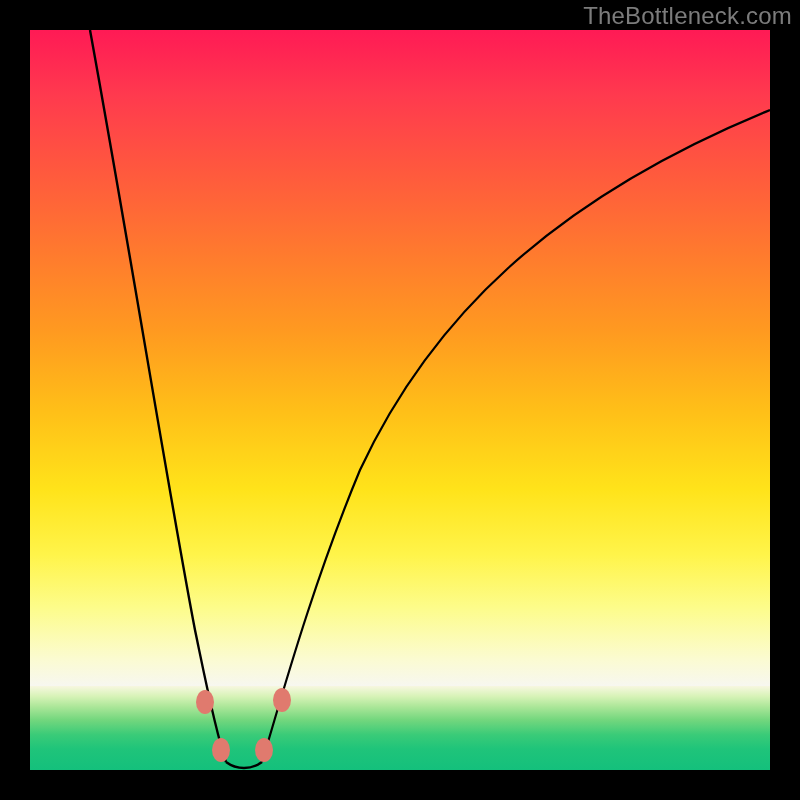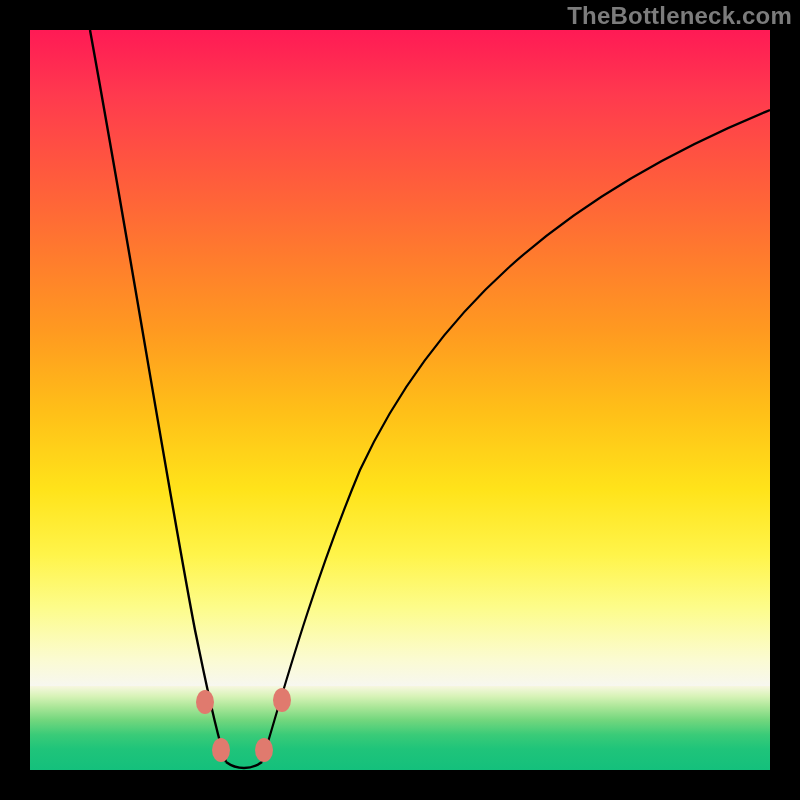--- a/index.html
+++ b/index.html
@@ -51,21 +51,21 @@
       #1fc47a 75%,
       #14c07c 100%
     );
   }
   .watermark {
     position: absolute;
     top: 2px;
     right: 8px;
     color: #7c7c7c;
     font-size: 24px;
-    font-weight: 700;
+    font-weight: 400;
     letter-spacing: 0.2px;
     z-index: 50;
     user-select: none;
     margin-left: 20px;
   }
   svg.curve {
     position: absolute;
     left: 0; top: 0;
     width: 740px;
     height: 740px;

